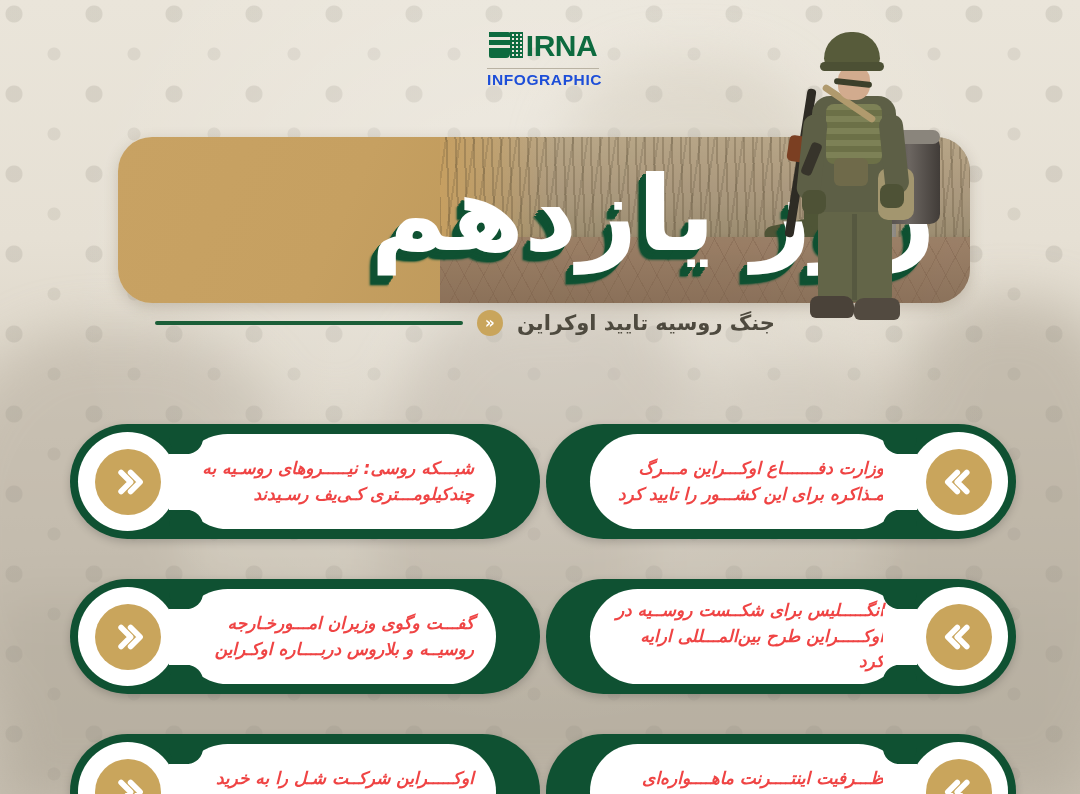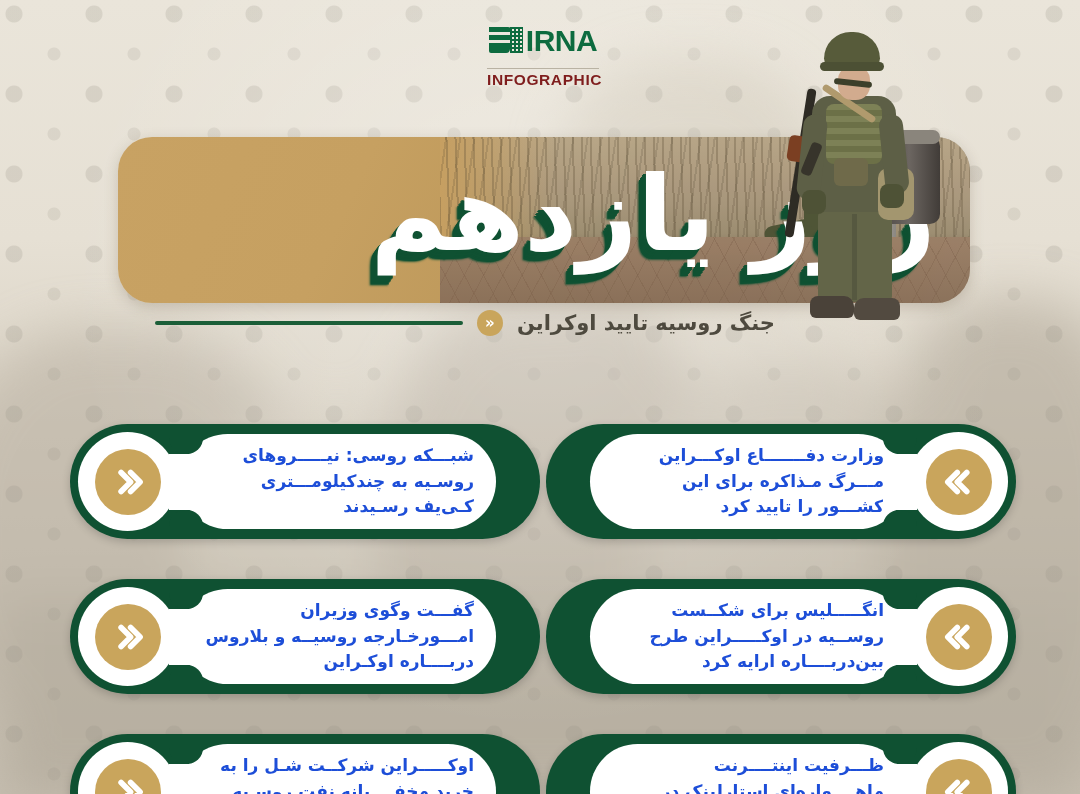--- a/index.html
+++ b/index.html
@@ -45,39 +45,39 @@
   .bg-vignette{
     position:absolute; inset:0;
     background:radial-gradient(ellipse at 50% 35%, rgba(255,255,255,.28), rgba(255,255,255,0) 62%);
   }
 
   
   .logo{
     position:absolute; left:487px; top:26px; width:112px; height:72px;
     direction:ltr; text-align:center;
   }
-  .logo-top{ display:flex; align-items:flex-start; justify-content:center; gap:3px; height:40px; }
+  .logo-top{ display:flex; align-items:center; justify-content:center; gap:3px; height:40px; }
   .logo-mark{ position:relative; width:34px; height:30px; }
   .logo-mark .bar{ position:absolute; left:0; background:#0d6b3f; }
   .logo-mark .bar1{ top:1px;  width:22px; height:5px; border-radius:0 3px 0 0;}
   .logo-mark .bar2{ top:9px;  width:21px; height:5px; }
   .logo-mark .bar3{ top:17px; width:21px; height:10px; border-radius:0 0 4px 2px;}
   .logo-grid{
     position:absolute; right:0; top:1px; width:13px; height:26px;
     background:
       repeating-linear-gradient(90deg,#0d6b3f 0 2px, transparent 2px 4px),
       repeating-linear-gradient(0deg,#0d6b3f 0 2px, transparent 2px 4px);
   }
   .logo-word{
     font-size:30px; font-weight:bold; letter-spacing:-.5px; color:#0d6b3f;
     line-height:30px; font-family:"Liberation Sans",sans-serif; position:relative;
   }
   .logo-rule{ width:100%; height:1px; background:#b9b2a3; margin:2px 0 2px; }
   .logo-bottom{
-    font-size:15.5px; font-weight:bold; letter-spacing:.6px; color:#7f1d1d;
+    font-size:15.5px; font-weight:bold; letter-spacing:.6px; color:#1d4ed8;
     font-family:"Liberation Sans",sans-serif;
   }
 
   
   .banner{
     position:absolute; left:118px; top:137px; width:852px; height:166px;
     border-radius:34px; overflow:hidden;
     background:
       linear-gradient(115deg,#c8a263 0%,#c6a061 28%,#bf9a5c 45%,#9c8a6a 58%,#8d8270 70%,#a39581 86%,#b5a892 100%);
     box-shadow:0 4px 14px rgba(90,75,50,.22);
@@ -213,22 +213,22 @@
   .card.left  .bridge    { left:99px; }
 
   .badge{
     position:absolute; left:50%; top:50%; transform:translate(-50%,-50%);
     width:66px; height:66px; border-radius:50%; background:#c9a55c;
     display:flex; align-items:center; justify-content:center;
   }
   .badge svg{ display:block; }
 
   .card-text{
-    font-size:17px; font-weight:bold; color:#1d4ed8; line-height:1.5;
-    text-align:right; width:100%; direction:rtl;
+    font-size:17px; font-weight:bold; color:#ef4444; line-height:1.5;
+    text-align:right; width:100%; direction:rtl;font-style:italic;
   }
   .card.left .card-text{ text-align:right; }
 </style>
 </head>
 <body>
 
 <div class="bg-root">
   <div class="bg-base"></div>
   <div class="bg-blobs">
     <span class="blob b1"></span>
@@ -327,21 +327,21 @@
         <div class="badge">
           <svg width="38" height="34" viewBox="0 0 44 34" aria-hidden="true">
             <path d="M14 6 L25 17 L14 28 M25 6 L36 17 L25 28" fill="none" stroke="#ffffff" stroke-width="6.5" stroke-linecap="round" stroke-linejoin="round"></path>
           </svg>
         </div>
       </div>
     </div>
     <div class="card right">
       <div class="card-shell"></div>
       <div class="lobe-text">
-        <div class="card-text">انگـــــلیس برای شکــست روســیه در اوکـــــراین طرح بین‌دربــــاره ارایه کرد</div>
+        <div class="card-text">انگـــــلیس برای شکــست روســیه در اوکـــــراین طرح بین‌المـــللی ارایه کرد</div>
       </div>
       <div class="bridge"></div>
       <div class="lobe-badge">
         <div class="badge">
           <svg width="38" height="34" viewBox="0 0 44 34" aria-hidden="true">
             <path d="M20 6 L9 17 L20 28 M31 6 L20 17 L31 28" fill="none" stroke="#ffffff" stroke-width="6.5" stroke-linecap="round" stroke-linejoin="round"></path>
           </svg>
         </div>
       </div>
     </div>

